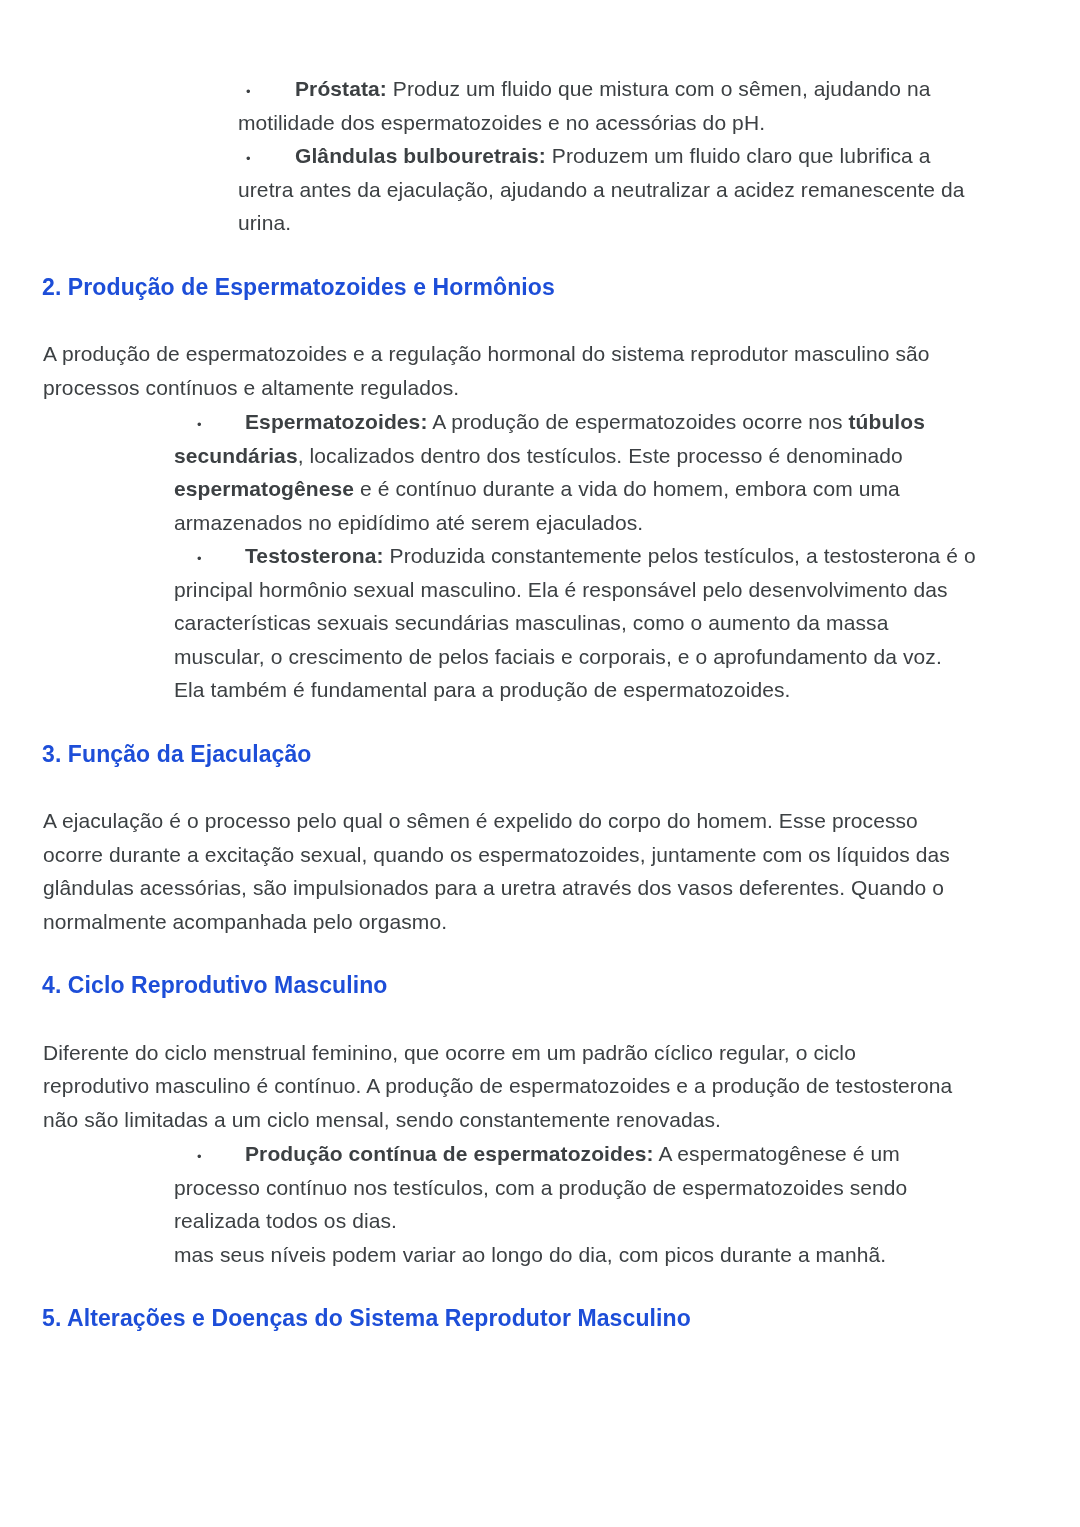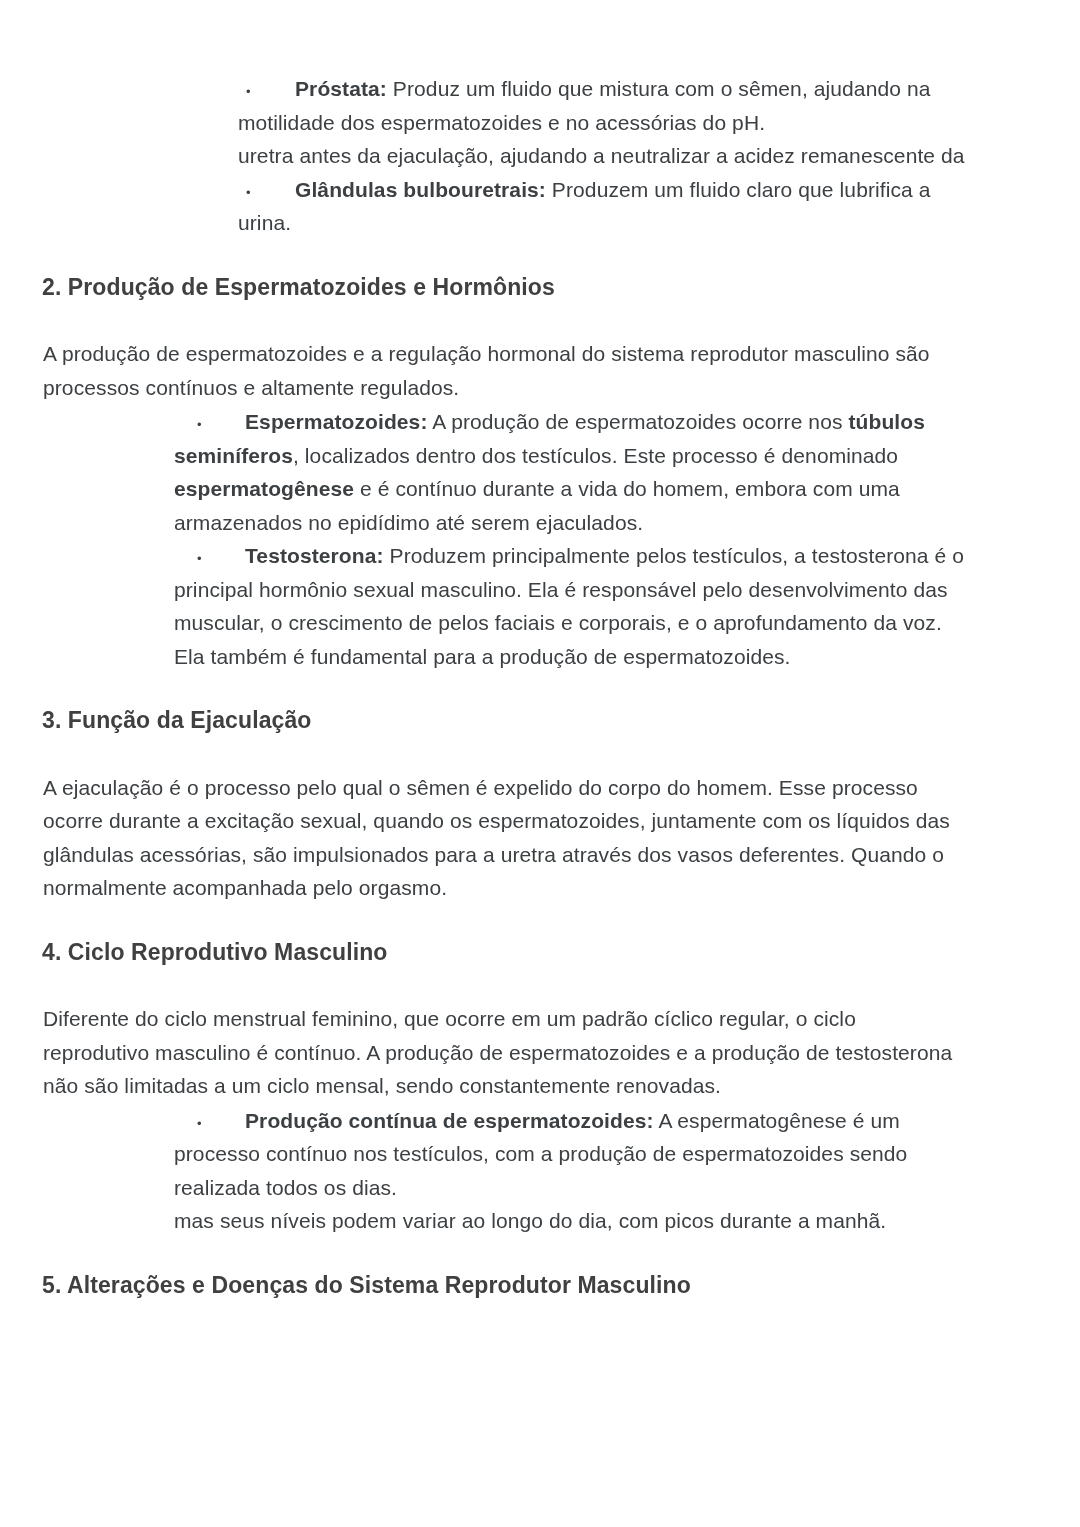--- a/index.html
+++ b/index.html
@@ -28,21 +28,21 @@
     white-space: pre;
     letter-spacing: 0.1px;
   }
   .seg { font-weight: 400; }
   .seg.bold { font-weight: 700; }
   .heading {
     font-size: 23px;
     font-weight: 700;
     line-height: 33.5px;
     margin: 31px 0 33px 0;
-    color: #404040;
+    color: #1d4ed8;
     white-space: pre;
     letter-spacing: 0.1px;
   }
   .paragraph { margin: 1px; }
   .list { margin: 0; }
   
   .list.deep  { --cont: 196px; --bw: 57px; --bo: 8px; }
   
   .list.mid   { --cont: 132px; --bw: 71px; --bo: 23px; }
   .list-item .line { padding-left: var(--cont); }
@@ -59,40 +59,41 @@
 <body>
 
 <div class="page">
   <div>
       <div class="list deep">
         <div class="list-item">
           <div class="line first"><span class="bullet">•</span><span class="seg bold">Próstata:</span><span class="seg"> Produz um fluido que mistura com o sêmen, ajudando na</span></div>
           <div class="line"><span class="seg">motilidade dos espermatozoides e no acessórias do pH.</span></div>
         </div>
         <div class="list-item">
+          <div class="line first"><span class="bullet">•</span><span class="seg bold">Glândulas bulbouretrais:</span><span class="seg"> Produzem um fluido claro que lubrifica a</span></div>
           <div class="line"><span class="seg">uretra antes da ejaculação, ajudando a neutralizar a acidez remanescente da</span></div>
-          <div class="line first"><span class="bullet">•</span><span class="seg bold">Glândulas bulbouretrais:</span><span class="seg"> Produzem um fluido claro que lubrifica a</span></div>
           <div class="line"><span class="seg">urina.</span></div>
         </div>
       </div>
       <div class="heading">2. Produção de Espermatozoides e Hormônios</div>
       <div class="paragraph">
         <div class="line"><span class="seg">A produção de espermatozoides e a regulação hormonal do sistema reprodutor masculino são</span></div>
         <div class="line"><span class="seg">processos contínuos e altamente regulados.</span></div>
       </div>
       <div class="list mid">
         <div class="list-item">
           <div class="line first"><span class="bullet">•</span><span class="seg bold">Espermatozoides:</span><span class="seg"> A produção de espermatozoides ocorre nos </span><span class="seg bold">túbulos</span></div>
-          <div class="line"><span class="seg bold">seminíferos</span><span class="seg">, localizados dentro dos testículos. Este processo é denominado</span></div>
+          <div class="line"><span class="seg bold">secundárias</span><span class="seg">, localizados dentro dos testículos. Este processo é denominado</span></div>
           <div class="line"><span class="seg bold">espermatogênese</span><span class="seg"> e é contínuo durante a vida do homem, embora com uma</span></div>
           <div class="line"><span class="seg">armazenados no epidídimo até serem ejaculados.</span></div>
         </div>
         <div class="list-item">
-          <div class="line first"><span class="bullet">•</span><span class="seg bold">Testosterona:</span><span class="seg"> Produzem principalmente pelos testículos, a testosterona é o</span></div>
+          <div class="line first"><span class="bullet">•</span><span class="seg bold">Testosterona:</span><span class="seg"> Produzida constantemente pelos testículos, a testosterona é o</span></div>
           <div class="line"><span class="seg">principal hormônio sexual masculino. Ela é responsável pelo desenvolvimento das</span></div>
+          <div class="line"><span class="seg">características sexuais secundárias masculinas, como o aumento da massa</span></div>
           <div class="line"><span class="seg">muscular, o crescimento de pelos faciais e corporais, e o aprofundamento da voz.</span></div>
           <div class="line"><span class="seg">Ela também é fundamental para a produção de espermatozoides.</span></div>
         </div>
       </div>
       <div class="heading">3. Função da Ejaculação</div>
       <div class="paragraph">
         <div class="line"><span class="seg">A ejaculação é o processo pelo qual o sêmen é expelido do corpo do homem. Esse processo</span></div>
         <div class="line"><span class="seg">ocorre durante a excitação sexual, quando os espermatozoides, juntamente com os líquidos das</span></div>
         <div class="line"><span class="seg">glândulas acessórias, são impulsionados para a uretra através dos vasos deferentes. Quando o</span></div>
         <div class="line"><span class="seg">normalmente acompanhada pelo orgasmo.</span></div>

